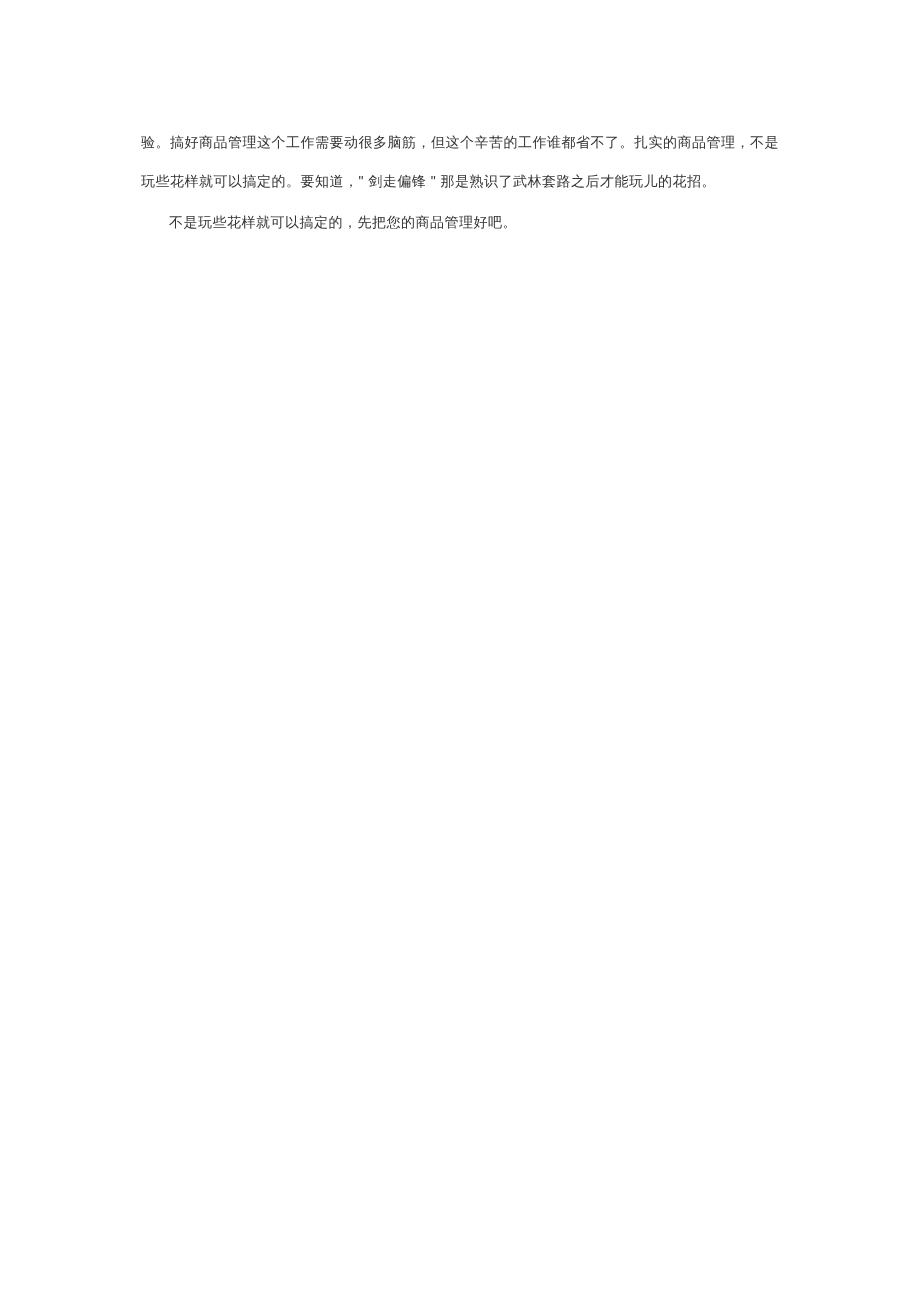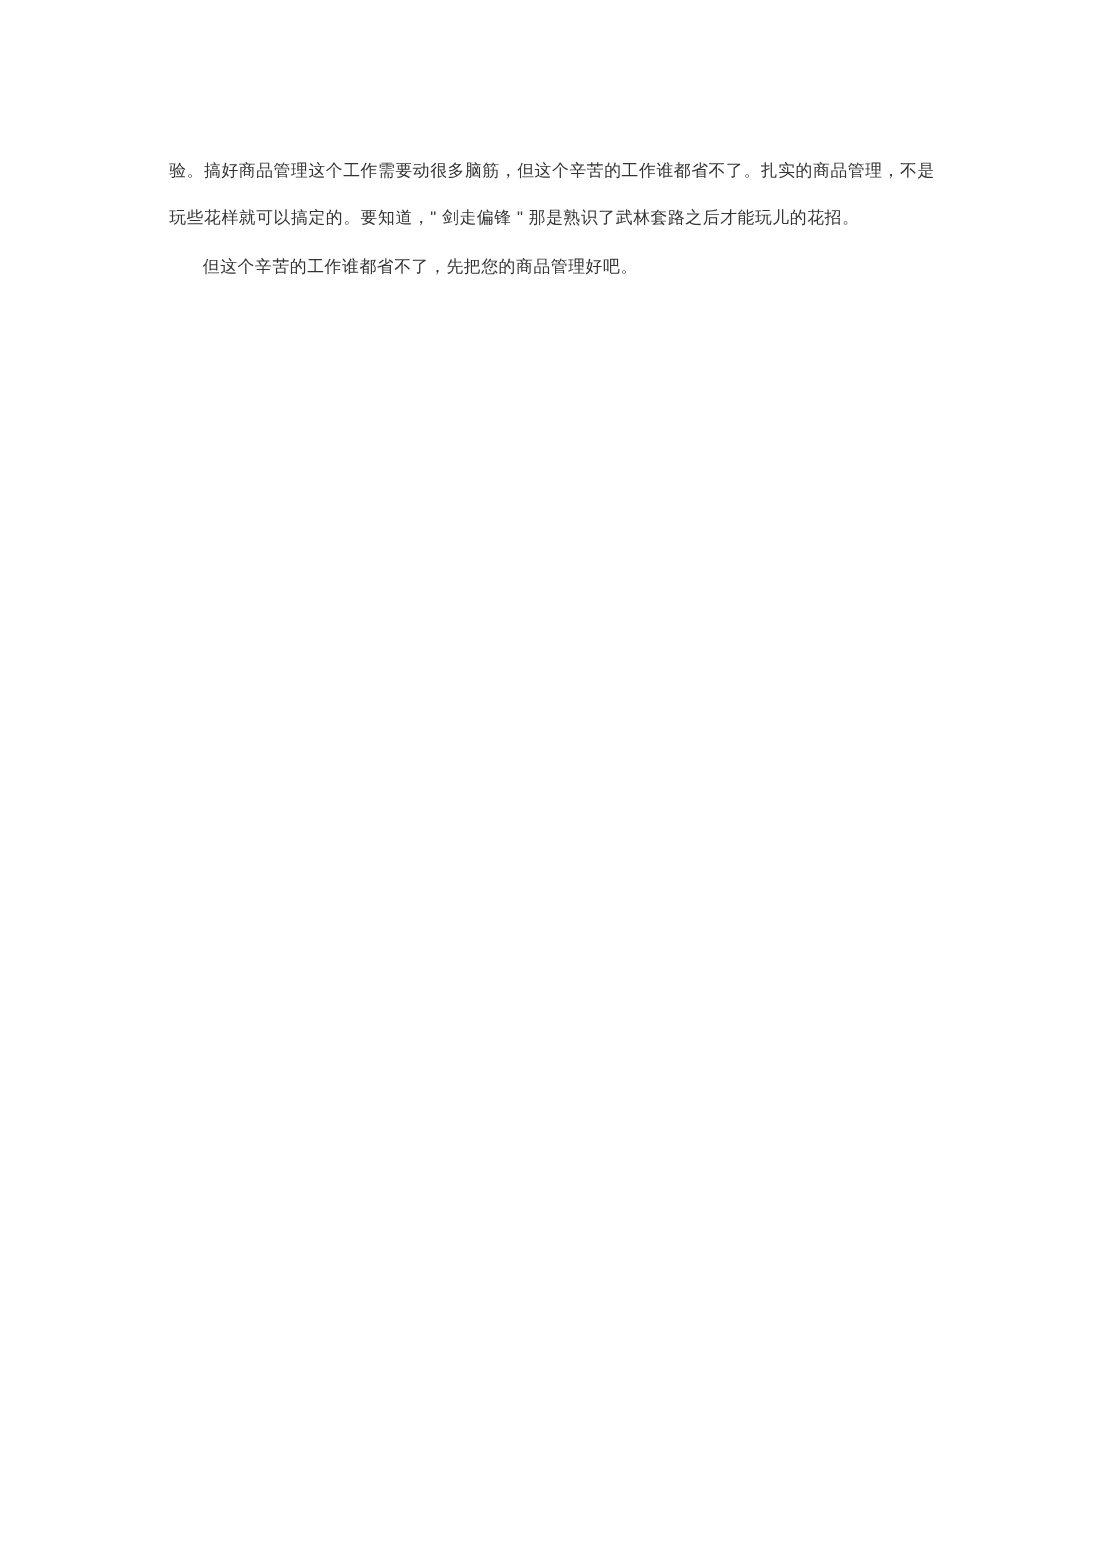--- a/index.html
+++ b/index.html
@@ -25,13 +25,13 @@
     .paragraph-indent {
       line-height: 2.8;
       letter-spacing: 0.5px;
       text-indent: 2em;
     }
   </style>
 </head>
 <body>
 
 <div class="paragraph">验。搞好商品管理这个工作需要动很多脑筋，但这个辛苦的工作谁都省不了。扎实的商品管理，不是玩些花样就可以搞定的。要知道，" 剑走偏锋 " 那是熟识了武林套路之后才能玩儿的花招。</div>
-<div class="paragraph-indent">但这个辛苦的工作谁都省不了，先把您的商品管理好吧。</div>
+<div class="paragraph-indent">不是玩些花样就可以搞定的，先把您的商品管理好吧。</div>
 
 </body></html>

